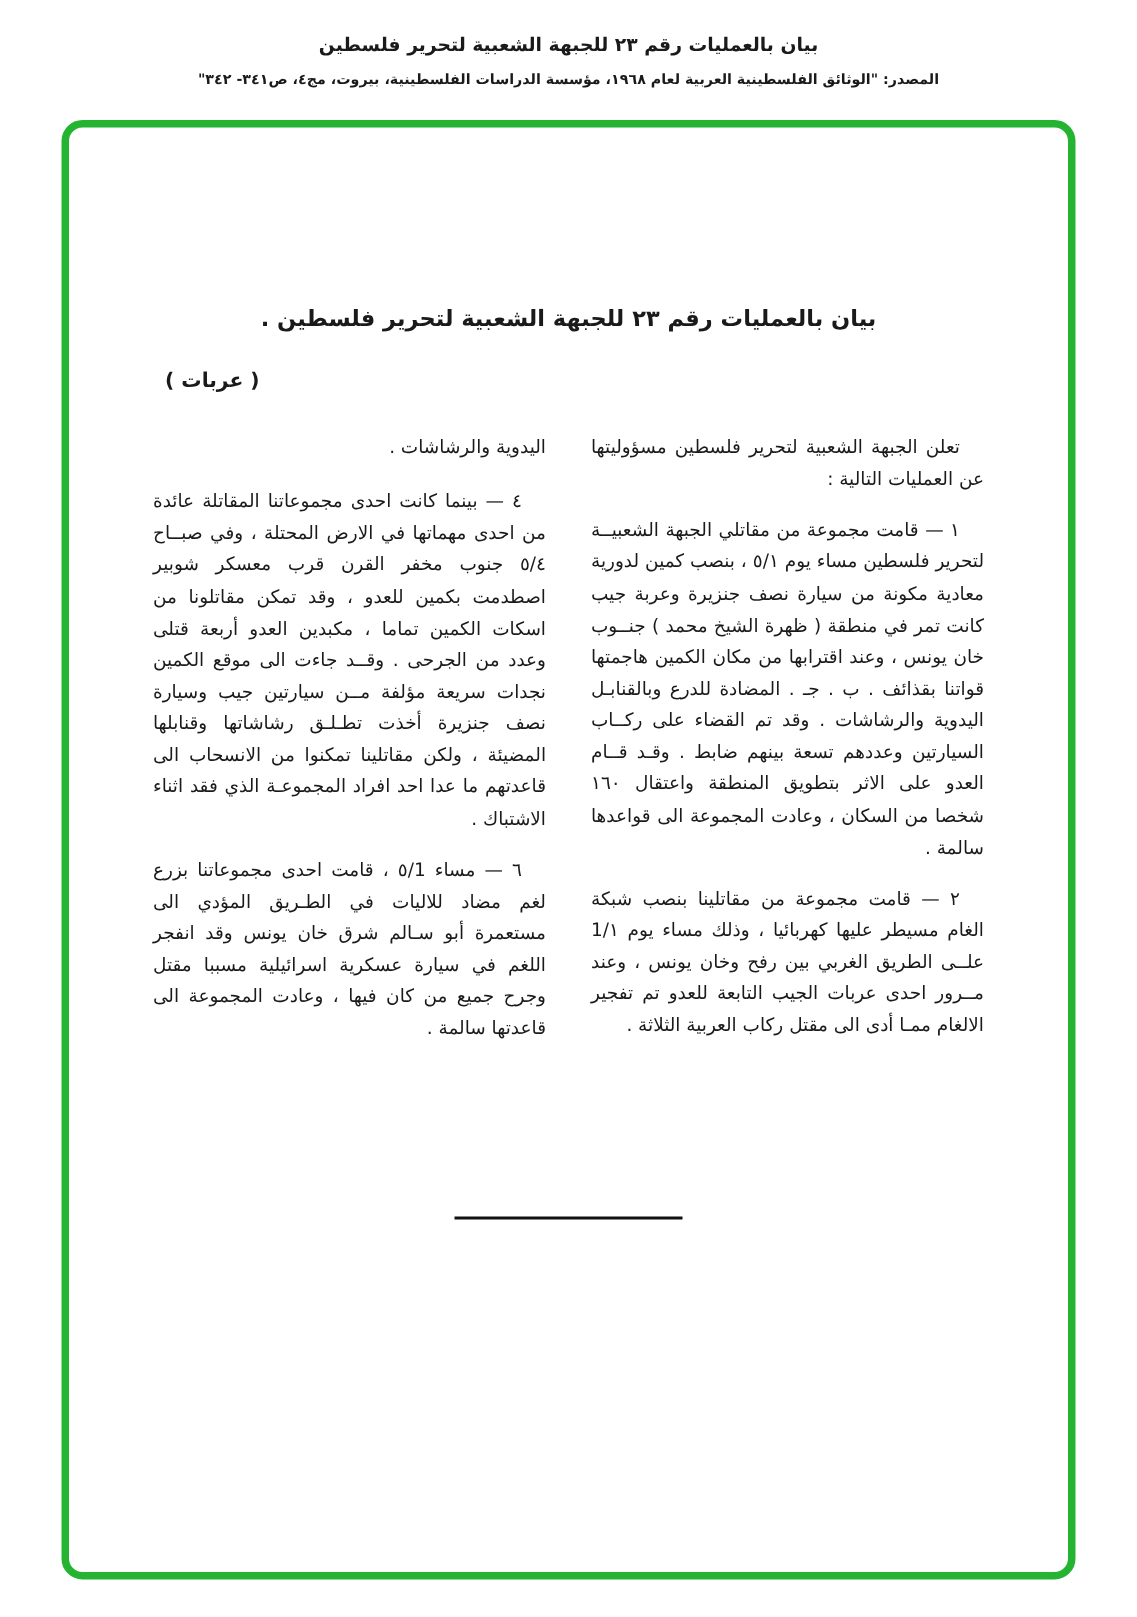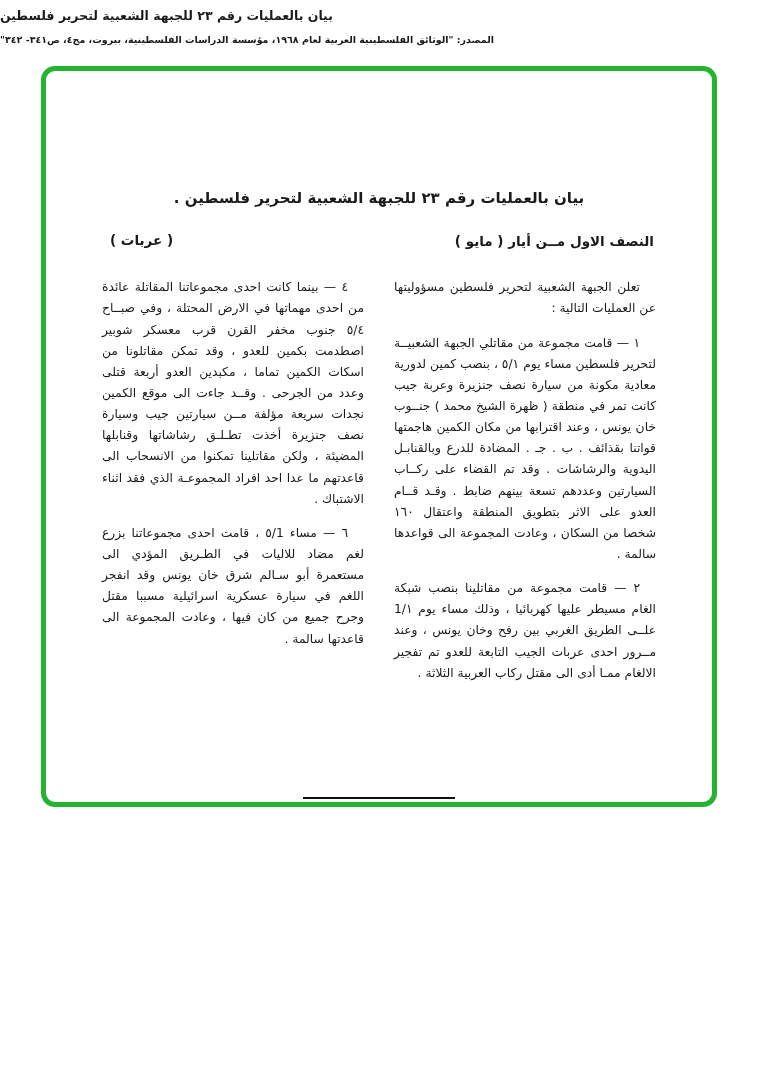--- a/index.html
+++ b/index.html
@@ -16,40 +16,40 @@
     width:758px;
     height:1078px;
     font-family:"DejaVu Sans","Liberation Sans",sans-serif;
     color:var(--ink);
     position:relative;
     overflow:hidden;
   }
 
   
   .top-header{
-    text-align:left;
-    padding-top:8px;
+    text-align:center;
+    padding-top:22px;
     direction:rtl;
   }
   .top-title{
     font-size:12.5px;
     font-weight:bold;
     letter-spacing:0;
   }
   .top-source{
     font-size:9.5px;
     font-weight:bold;
     margin-top:11px;
   }
 
   
   .page-frame{
     position:relative;
     width:676px;
-    height:741px;
+    height:973px;
     margin:21px auto 0 auto;
     border:5px solid var(--border-green);
     border-radius:14px;
     background:#ffffff;
   }
   .page-content{
     direction:rtl;
     padding:118px 56px 0 56px;
   }
   .doc-title{
@@ -120,34 +120,34 @@
   <div class="top-source">المصدر: "الوثائق الفلسطينية العربية لعام ١٩٦٨، مؤسسة الدراسات الفلسطينية، بيروت، مج٤، ص٣٤١- ٣٤٢"</div>
 </header>
 
 <div class="page-frame">
   <div class="page-content">
 
     <h1 class="doc-title">بيان بالعمليات رقم ٢٣ للجبهة الشعبية لتحرير فلسطين .</h1>
 
     <div class="subtitle-row">
       <div class="date-block">
-        <div>النصف الاول مــن أيار ( مايو )</div>
       </div>
       <div class="published-note">( عربات )</div>
     </div>
 
     <div class="columns">
 
       <div class="col">
         <p>تعلن الجبهة الشعبية لتحرير فلسطين مسؤوليتها عن العمليات التالية :</p>
         <p>١ — قامت مجموعة من مقاتلي الجبهة الشعبيــة لتحرير فلسطين مساء يوم ٥/١ ، بنصب كمين لدورية معادية مكونة من سيارة نصف جنزيرة وعربة جيب كانت تمر في منطقة ( ظهرة الشيخ محمد ) جنــوب خان يونس ، وعند اقترابها من مكان الكمين هاجمتها قواتنا بقذائف . ب . جـ . المضادة للدرع وبالقنابـل اليدوية والرشاشات . وقد تم القضاء على ركــاب السيارتين وعددهم تسعة بينهم ضابط . وقـد قــام العدو على الاثر بتطويق المنطقة واعتقال ١٦٠ شخصا من السكان ، وعادت المجموعة الى قواعدها سالمة .</p>
         <p>٢ — قامت مجموعة من مقاتلينا بنصب شبكة الغام مسيطر عليها كهربائيا ، وذلك مساء يوم 1/١ علــى الطريق الغربي بين رفح وخان يونس ، وعند مــرور احدى عربات الجيب التابعة للعدو تم تفجير الالغام ممـا أدى الى مقتل ركاب العربية الثلاثة .</p>
       </div>
 
       <div class="col">
+        <p class="cont">اليدوية والرشاشات .</p>
         <p>٤ — بينما كانت احدى مجموعاتنا المقاتلة عائدة من احدى مهماتها في الارض المحتلة ، وفي صبــاح ٥/٤ جنوب مخفر القرن قرب معسكر شوبير اصطدمت بكمين للعدو ، وقد تمكن مقاتلونا من اسكات الكمين تماما ، مكبدين العدو أربعة قتلى وعدد من الجرحى . وقــد جاءت الى موقع الكمين نجدات سريعة مؤلفة مــن سيارتين جيب وسيارة نصف جنزيرة أخذت تطـلـق رشاشاتها وقنابلها المضيئة ، ولكن مقاتلينا تمكنوا من الانسحاب الى قاعدتهم ما عدا احد افراد المجموعـة الذي فقد اثناء الاشتباك .</p>
         <p>٦ — مساء ٥/1 ، قامت احدى مجموعاتنا بزرع لغم مضاد للاليات في الطـريق المؤدي الى مستعمرة أبو سـالم شرق خان يونس وقد انفجر اللغم في سيارة عسكرية اسرائيلية مسببا مقتل وجرح جميع من كان فيها ، وعادت المجموعة الى قاعدتها سالمة .</p>
       </div>
 
     </div>
   </div>
 
   <div class="footer-rule"></div>
 </div>
 

